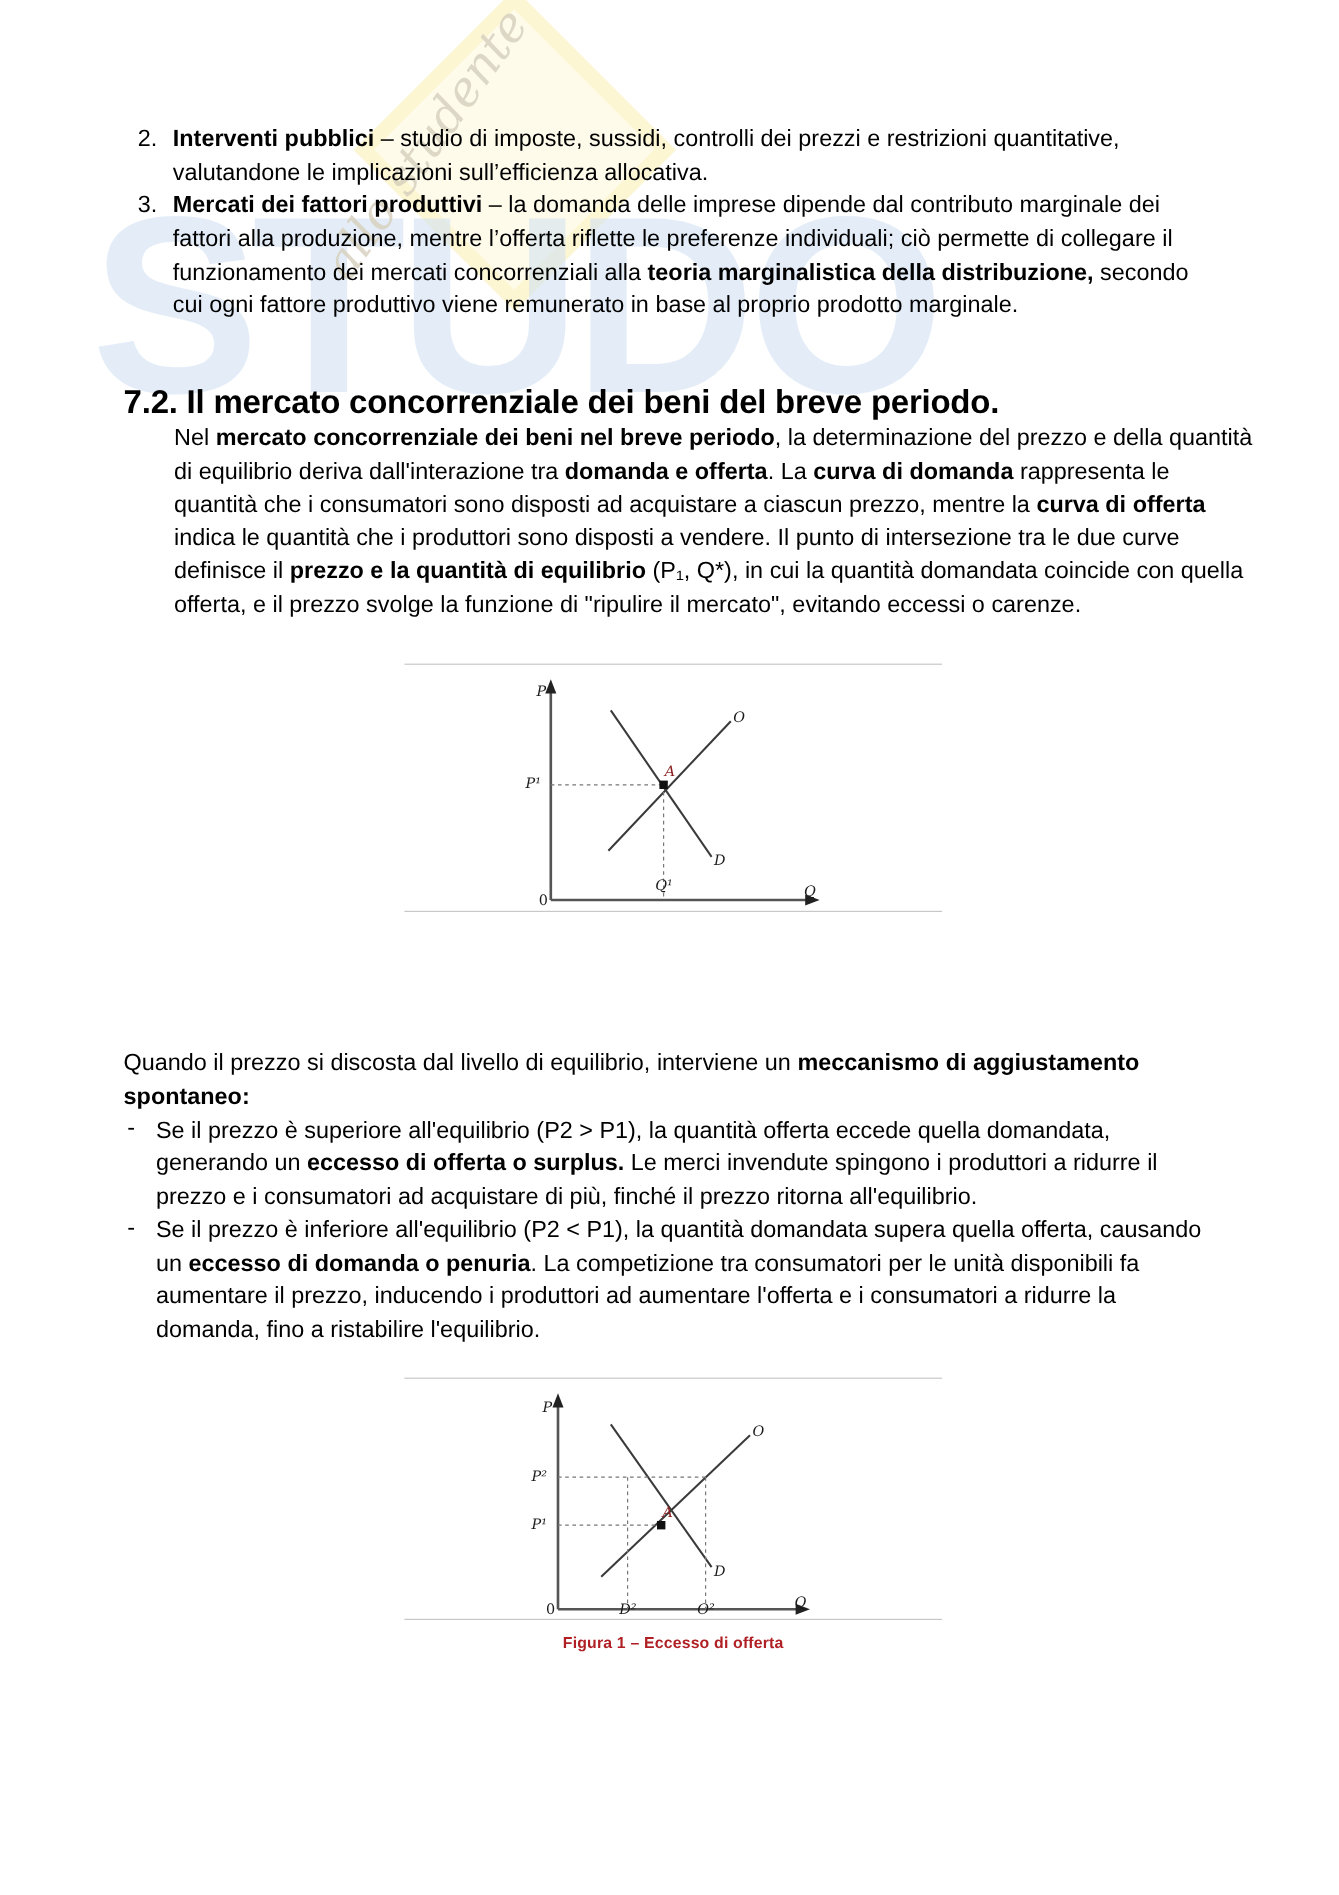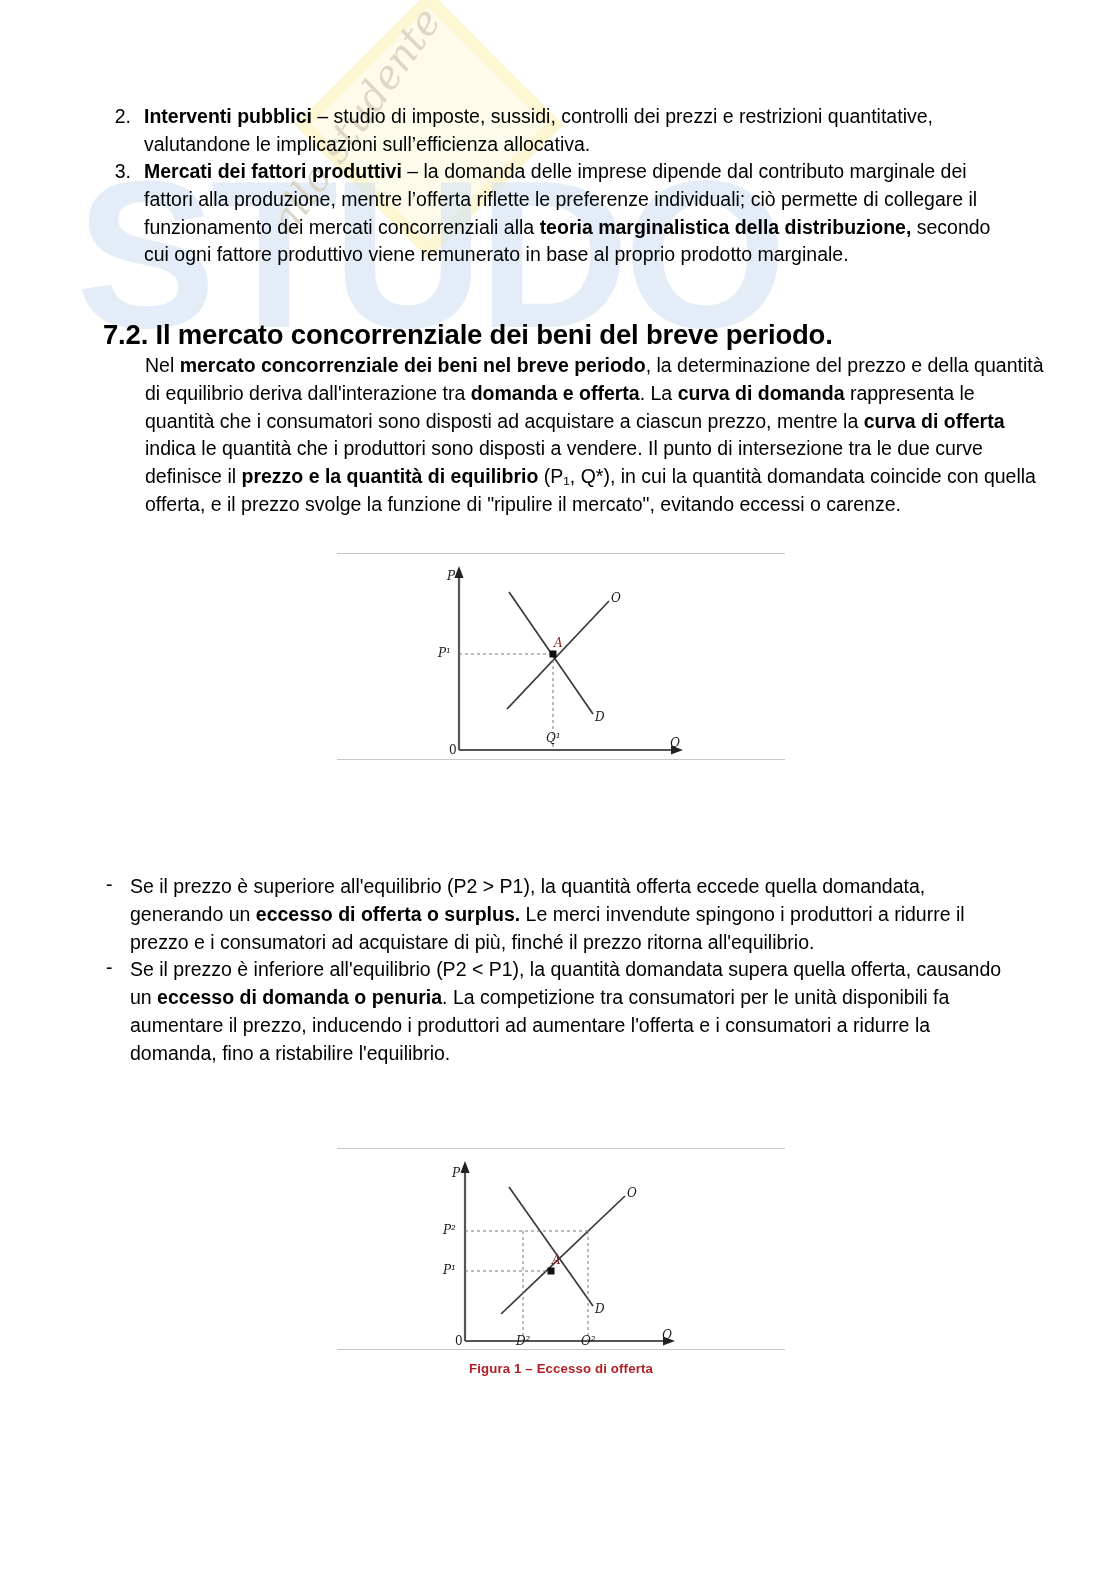--- a/index.html
+++ b/index.html
@@ -235,20 +235,21 @@
       <span class="pt-label" style="left:274px; top:37px;">O</span>
       <span class="pt-label" style="left:258px; top:156px;">D</span>
       <span class="pt-label red" style="left:217px; top:82px;">A</span>
       <span class="pt-label" style="left:101px; top:92px;">P¹</span>
       <span class="pt-label" style="left:209px; top:177px;">Q¹</span>
     </div>
     <div class="fig-rule"></div>
   </div>
 
   <div class="content" style="top:873px;">
+    <p class="body-par"><span>Quando il prezzo si discosta dal livello di equilibrio, interviene un </span><b>meccanismo di aggiustamento spontaneo:</b></p>
     <ul class="dash-list">
       <li>
         <span class="dash">-</span><span>Se il prezzo è superiore all'equilibrio (P2 &gt; P1), la quantità offerta eccede quella domandata, generando un </span><b>eccesso di offerta o surplus.</b><span> Le merci invendute spingono i produttori a ridurre il prezzo e i consumatori ad acquistare di più, finché il prezzo ritorna all'equilibrio.</span>
       </li>
       <li>
         <span class="dash">-</span><span>Se il prezzo è inferiore all'equilibrio (P2 &lt; P1), la quantità domandata supera quella offerta, causando un </span><b>eccesso di domanda o penuria</b><span>. La competizione tra consumatori per le unità disponibili fa aumentare il prezzo, inducendo i produttori ad aumentare l'offerta e i consumatori a ridurre la domanda, fino a ristabilire l'equilibrio.</span>
       </li>
     </ul>
   </div>
 

